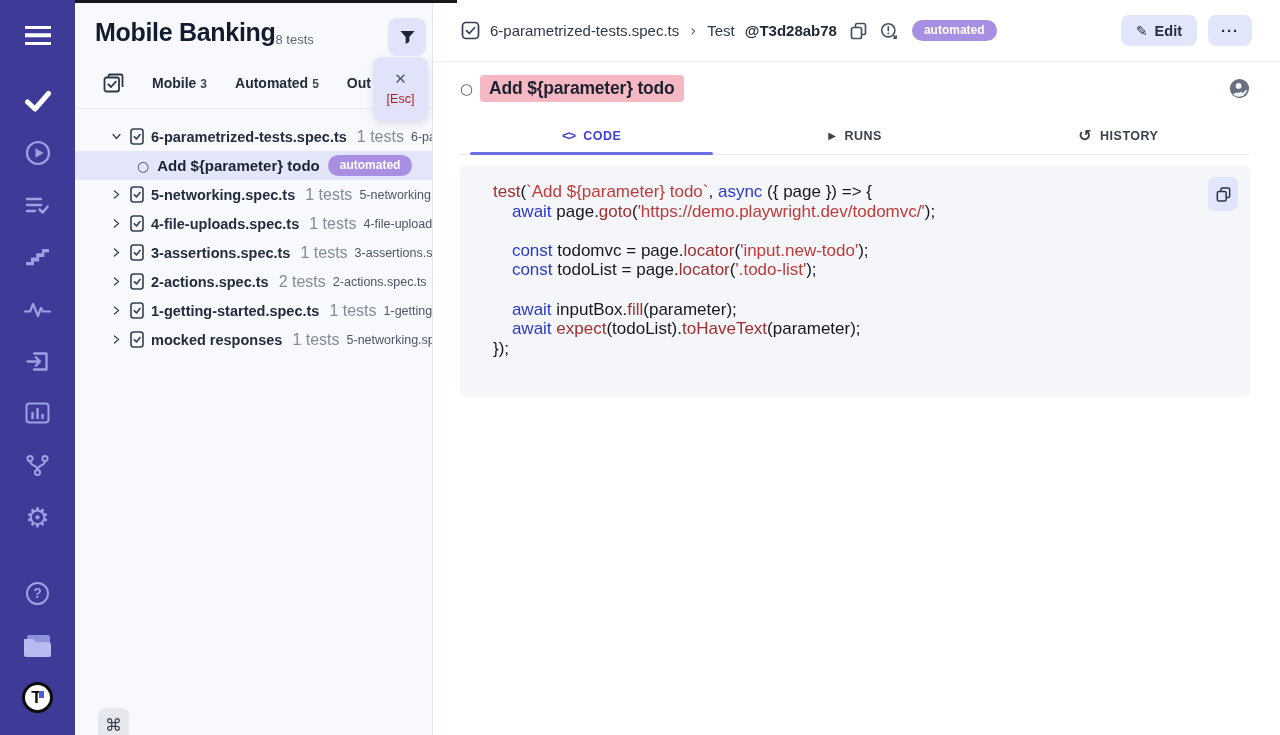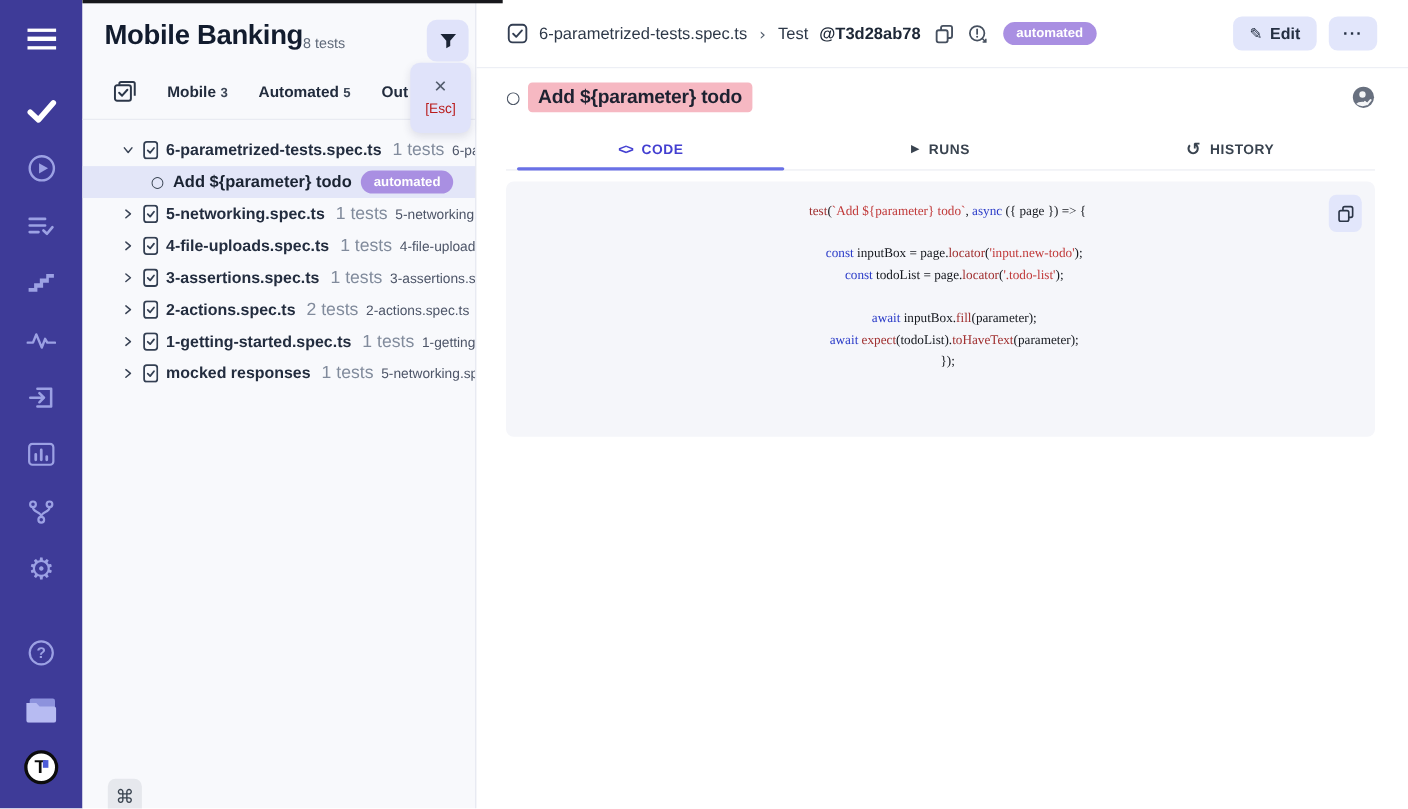--- a/index.html
+++ b/index.html
@@ -93,22 +93,22 @@
   .mtab .ticon { font-size:12px; color:#39434f; }
   .mtab.active { color:#433fd1; }
   .mtab.active .ticon { color:#433fd1; font-weight:800; letter-spacing:-1px; font-size:13px; }
   .mtab.active::after { content:''; position:absolute; left:10px; right:10px; bottom:-1px;
     height:3px; background:#6a71e6; border-radius:2px; }
   .mtab .hist-glyph { font-size:16px; font-weight:bold; }
   .mtab .runs-glyph { font-size:10px; }
 
   .code-card { margin-top:10px; background:#f5f6fa; border-radius:7px; padding:17px 20px 17px 33px;
     position:relative; min-height:232px; }
-  .code-line { font-family:Liberation Serif, serif; font-size:12px; line-height:19.6px;
-    white-space:pre; color:#15181e;text-align:center; }
+  .code-line { font-family:Liberation Sans, sans-serif; font-size:17px; line-height:19.6px;
+    white-space:pre; color:#15181e; }
   .tk-kw { color:#2a3bc8; }
   .tk-fn { color:#a03030; }
   .tk-str { color:#c13a3a; }
   .tk-pl { color:#15181e; }
   .copy-btn { position:absolute; top:12px; right:12px; width:30px; height:34px; background:#e2e6fb;
     border:none; border-radius:7px; display:flex; align-items:center; justify-content:center; cursor:pointer; }
 
   .top-edge { position:absolute; top:0; left:75px; width:382px; height:3px; background:#17181c; z-index:9; }
 </style>
 </head>
@@ -406,22 +406,23 @@
 
       <div class="code-card">
         <button class="copy-btn">
           <svg width="15" height="17" viewBox="0 0 17 18" fill="none" stroke="#2b3547" stroke-width="1.7">
               <rect x="5.5" y="1.5" width="10" height="11" rx="1.8"></rect>
               <rect x="1.5" y="5.5" width="10" height="11" rx="1.8" fill="#e2e6fb"></rect>
             </svg>
         </button>
         <div>
             <div class="code-line"><span class="tk-fn">test</span><span class="tk-pl">(</span><span class="tk-str">`Add ${parameter} todo`</span><span class="tk-pl">, </span><span class="tk-kw">async</span><span class="tk-pl"> ({ page }) =&gt; {</span></div>
+            <div class="code-line"><span class="tk-pl">    </span><span class="tk-kw">await</span><span class="tk-pl"> page.</span><span class="tk-fn">goto</span><span class="tk-pl">(</span><span class="tk-str">'https://demo.playwright.dev/todomvc/'</span><span class="tk-pl">);</span></div>
             <div class="code-line">&nbsp;</div>
-            <div class="code-line"><span class="tk-pl">    </span><span class="tk-kw">const</span><span class="tk-pl"> inputBox = page.</span><span class="tk-fn">locator</span><span class="tk-pl">(</span><span class="tk-str">'input.new-todo'</span><span class="tk-pl">);</span></div>
+            <div class="code-line"><span class="tk-pl">    </span><span class="tk-kw">const</span><span class="tk-pl"> todomvc = page.</span><span class="tk-fn">locator</span><span class="tk-pl">(</span><span class="tk-str">'input.new-todo'</span><span class="tk-pl">);</span></div>
             <div class="code-line"><span class="tk-pl">    </span><span class="tk-kw">const</span><span class="tk-pl"> todoList = page.</span><span class="tk-fn">locator</span><span class="tk-pl">(</span><span class="tk-str">'.todo-list'</span><span class="tk-pl">);</span></div>
             <div class="code-line">&nbsp;</div>
             <div class="code-line"><span class="tk-pl">    </span><span class="tk-kw">await</span><span class="tk-pl"> inputBox.</span><span class="tk-fn">fill</span><span class="tk-pl">(parameter);</span></div>
             <div class="code-line"><span class="tk-pl">    </span><span class="tk-kw">await</span><span class="tk-pl"> </span><span class="tk-fn">expect</span><span class="tk-pl">(todoList).</span><span class="tk-fn">toHaveText</span><span class="tk-pl">(parameter);</span></div>
             <div class="code-line"><span class="tk-pl">});</span></div>
           </div>
       </div>
     </div>
   </section>
 </div>

